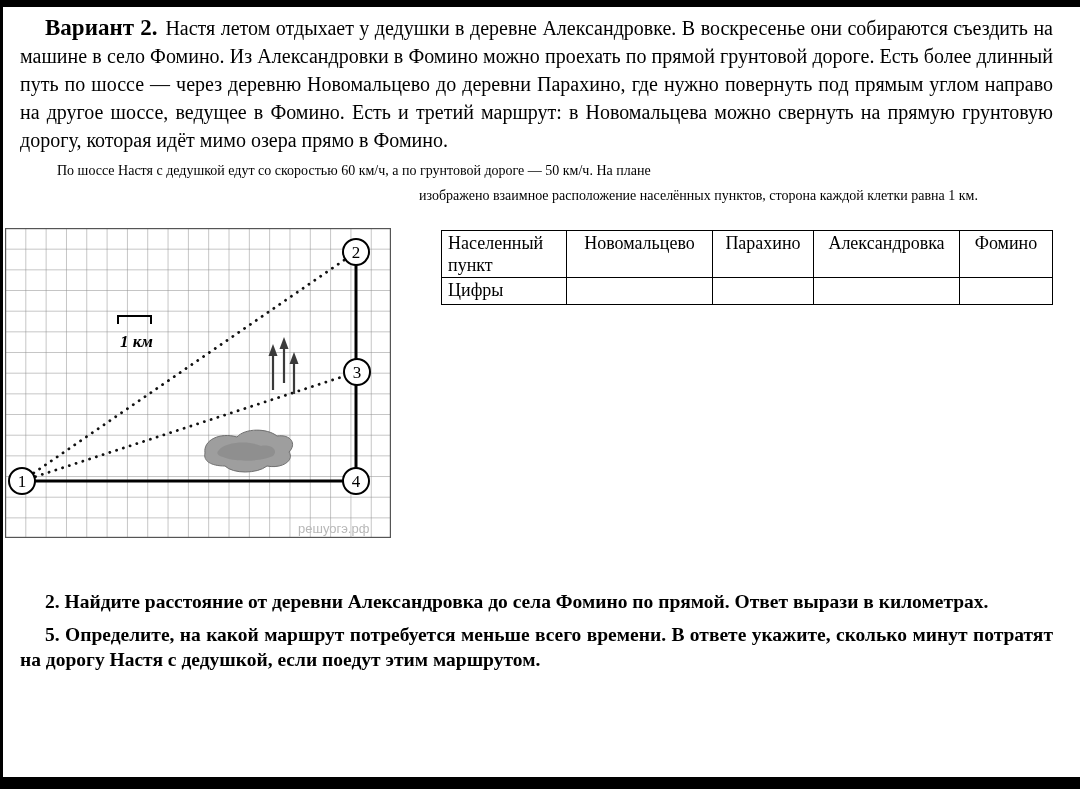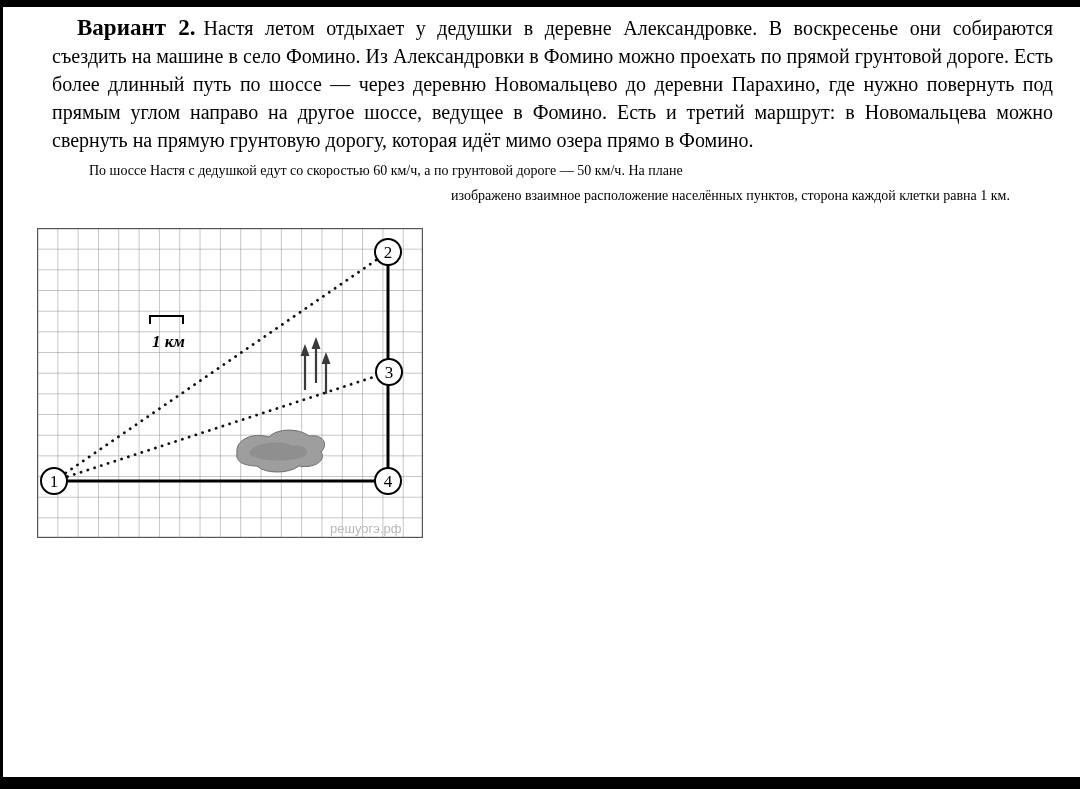--- a/index.html
+++ b/index.html
@@ -6,21 +6,21 @@
   body{
     width:1080px;height:789px;position:relative;overflow:hidden;
     background:#ffffff;color:#000;
     font-family:"Liberation Serif","DejaVu Serif",serif;
   }
   .bar{position:absolute;background:#000;}
   .bar.top{top:0;left:0;width:1080px;height:7px;}
   .bar.bottom{bottom:0;left:0;width:1080px;height:12px;}
   .bar.left{top:0;left:0;width:3px;height:789px;}
 
-  .content{position:absolute;top:14px;left:20px;right:27px;margin-left:32px;}
+  .content{position:absolute;top:14px;left:20px;right:27px;}
 
   p{margin:0;}
   .para{font-size:14px;line-height:24.5px;text-align:justify;}
   .p1{font-size:20px;line-height:28px;text-indent:25px;}
   .variant{font-weight:bold;font-size:23px;margin-right:8px;}
   .p2-lead{text-indent:37px;margin-top:5px;}
 
   .map-float{
     float:left;width:386px;padding-top:42px;
     margin-left:-15px;margin-right:28px;margin-top:2px;
@@ -135,20 +135,40 @@
         <text class="pt-label" x="351" y="259">4</text>
       </g>
 
       <text class="watermark" x="293" y="305">решуогэ.рф</text>
     </svg>
   </div>
 
   <div class="right-col">
     <p class="para">изображено взаимное расположение населённых пунктов, сторона каждой клетки равна 1 км.</p>
 
+    <table class="answers">
+      <tbody>
+          <tr>
+        <td class="w-settle">Населенный пункт</td>
+        <td class="w-novo">Новомальцево</td>
+        <td class="w-para">Парахино</td>
+        <td class="w-alex">Александровка</td>
+        <td class="w-fomi">Фомино</td>
+      </tr>
+      <tr class="digits-row">
+        <td>Цифры</td>
+        <td></td>
+        <td></td>
+        <td></td>
+        <td></td>
+      </tr>
+    </tbody>
+      </table>
   </div>
 
   <div class="clear"></div>
 
+  <p class="q q2">2. Найдите расстояние от деревни Александровка до села Фомино по прямой. Ответ вырази в километрах.</p>
+  <p class="q q5">5. Определите, на какой маршрут потребуется меньше всего времени. В ответе укажите, сколько минут потратят на дорогу Настя с дедушкой, если поедут этим маршрутом.</p>
 
 </div>
 
 <div class="bar bottom"></div>
 
 </body></html>

